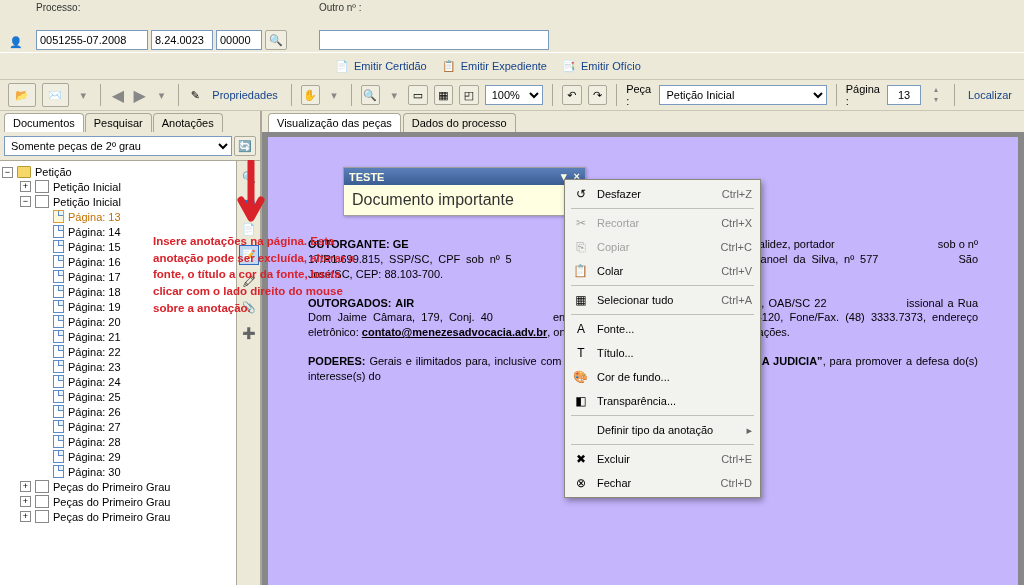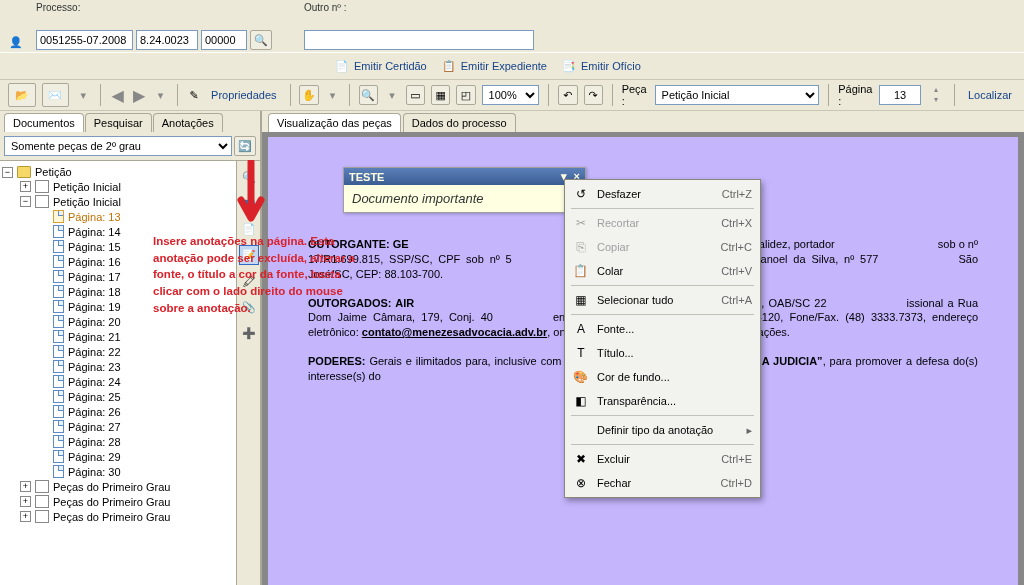--- a/index.html
+++ b/index.html
@@ -2,21 +2,21 @@
 <html><head>
 <meta charset="utf-8">
 <style>
   * { box-sizing: border-box; margin: 0; padding: 0; font-family: Tahoma, Arial, sans-serif; font-size: 11px; }
   body { background: #ece9d8; width: 1024px; height: 585px; overflow: hidden; position: relative; }
   .top-bar { display: flex; gap: 12px; padding: 2px 8px; align-items: flex-end; }
   .field-group { display: flex; flex-direction: column; }
   .field-group label { font-size: 10px; color: #333; margin-bottom:17px;}
   .field-row { display: flex; gap: 3px; align-items: center; }
   input.text { border: 1px solid #7a9ac0; background: #fff; padding: 2px 3px; height: 20px; }
-  .w1 { width: 97px; } .w2 { width: 62px; } .w3 { width: 46px; }
+  .w1 { width: 112px; } .w2 { width: 62px; } .w3 { width: 46px; }
   .w4 { width: 230px; }
   .icon-btn { width: 22px; height: 20px; border: 1px solid #aca899; background: #f0eee0; display: inline-flex; align-items:center; justify-content:center; cursor:pointer; border-radius:2px;}
   .toolbar2 { display:flex; align-items:center; gap:6px; padding:3px 8px; border-top:1px solid #fff; border-bottom:1px solid #cac6b6; }
   .sep { width:1px; height:22px; background:#aca899; margin: 0 3px;}
   .tool-link { display:inline-flex; align-items:center; gap:4px; color:#15428b; cursor:pointer; padding:2px 4px;}
   .tool-ico { width:16px; height:16px; display:inline-flex; align-items:center; justify-content:center; }
   .toolbar3 { display:flex; align-items:center; gap:6px; padding:3px 8px; background:#ece9d8; border-bottom:1px solid #cac6b6;}
   .btn3 { border:1px solid #aca899; background:#f0eee0; padding:2px 6px; border-radius:2px; cursor:pointer; display:inline-flex; align-items:center; gap:3px; height:24px;}
   .arrow-btn { width:18px; display:inline-flex; align-items:center; justify-content:center; color:#888; cursor:pointer;}
   select.combo { border:1px solid #7a9ac0; background:#fff; height:20px; padding:1px 2px;}
@@ -40,31 +40,31 @@
   .side-strip .si { width:20px; height:20px; display:flex; align-items:center; justify-content:center; border:1px solid transparent; cursor:pointer;}
   .side-strip .si.sel { border:1px solid #316ac5; background:#c5d8f1;}
   .right-pane { flex:1; position:relative; background:#888; }
   .right-tabs { background:#ece9d8; padding:2px 6px 0; display:flex; gap:2px; }
   .doc-area { position:absolute; top:26px; left:6px; right:6px; bottom:0; background:#c4b5fd; overflow:hidden; }
   .doc-content { padding: 100px 40px 20px 40px; font-family: Garamond, 'Times New Roman', serif; font-size:17px; color:#000; line-height:1.35; text-align:justify;}
   .doc-content p { margin-bottom:14px; }
   .doc-content b { font-weight:bold; }
   .note-box { position:absolute; top:30px; left:75px; width:243px; border:1px solid #a0a0a0; background:#ffffe1; z-index:5; box-shadow:1px 1px 3px rgba(0,0,0,.25);}
   .note-title { background:linear-gradient(#5b7fb8,#3a5d93); color:#ffffe1; font-weight:bold; padding:2px 5px; display:flex; justify-content:space-between; align-items:center; font-size:11px;}
-  .note-body { padding:6px 8px; font-size:13px; color:#333;font-style:italic;}
+  .note-body { padding:6px 8px; font-size:16px; color:#333;}
   .context-menu { position:absolute; top:42px; left:296px; width:197px; background:#f2f2ee; border:1px solid #8a867a; box-shadow:2px 3px 6px rgba(0,0,0,.35); z-index:10; padding:2px;}
   .cm-item { display:flex; align-items:center; padding:4px 6px; gap:8px; cursor:pointer;}
   .cm-item.disabled { color:#a0a0a0; cursor:default;}
   .cm-ico { width:16px; height:16px; display:inline-flex; align-items:center; justify-content:center; font-size:12px;}
   .cm-label { flex:1; }
   .cm-short { color:#666; font-size:11px;}
   .cm-sep { height:1px; background:#c0c0b8; margin:2px 4px;}
   .callout { position:absolute; left:153px; top:233px; width:215px; color:#d9222a; font-weight:bold; font-size:11.5px; line-height:1.45; z-index:6;}
   .red-arrow { position:absolute; left:237px; top:160px; z-index:6;}
-  .page-input { width:42px; text-align:center;}
+  .page-input { width:34px; text-align:center;}
   .underlined { text-decoration: underline; font-weight: bold; }
 </style>
 </head>
 <body>
 
 <div class="top-bar">
   <span class="tool-ico">👤</span>
   <div class="field-group">
     <label>Processo:</label>
     <div class="field-row">

